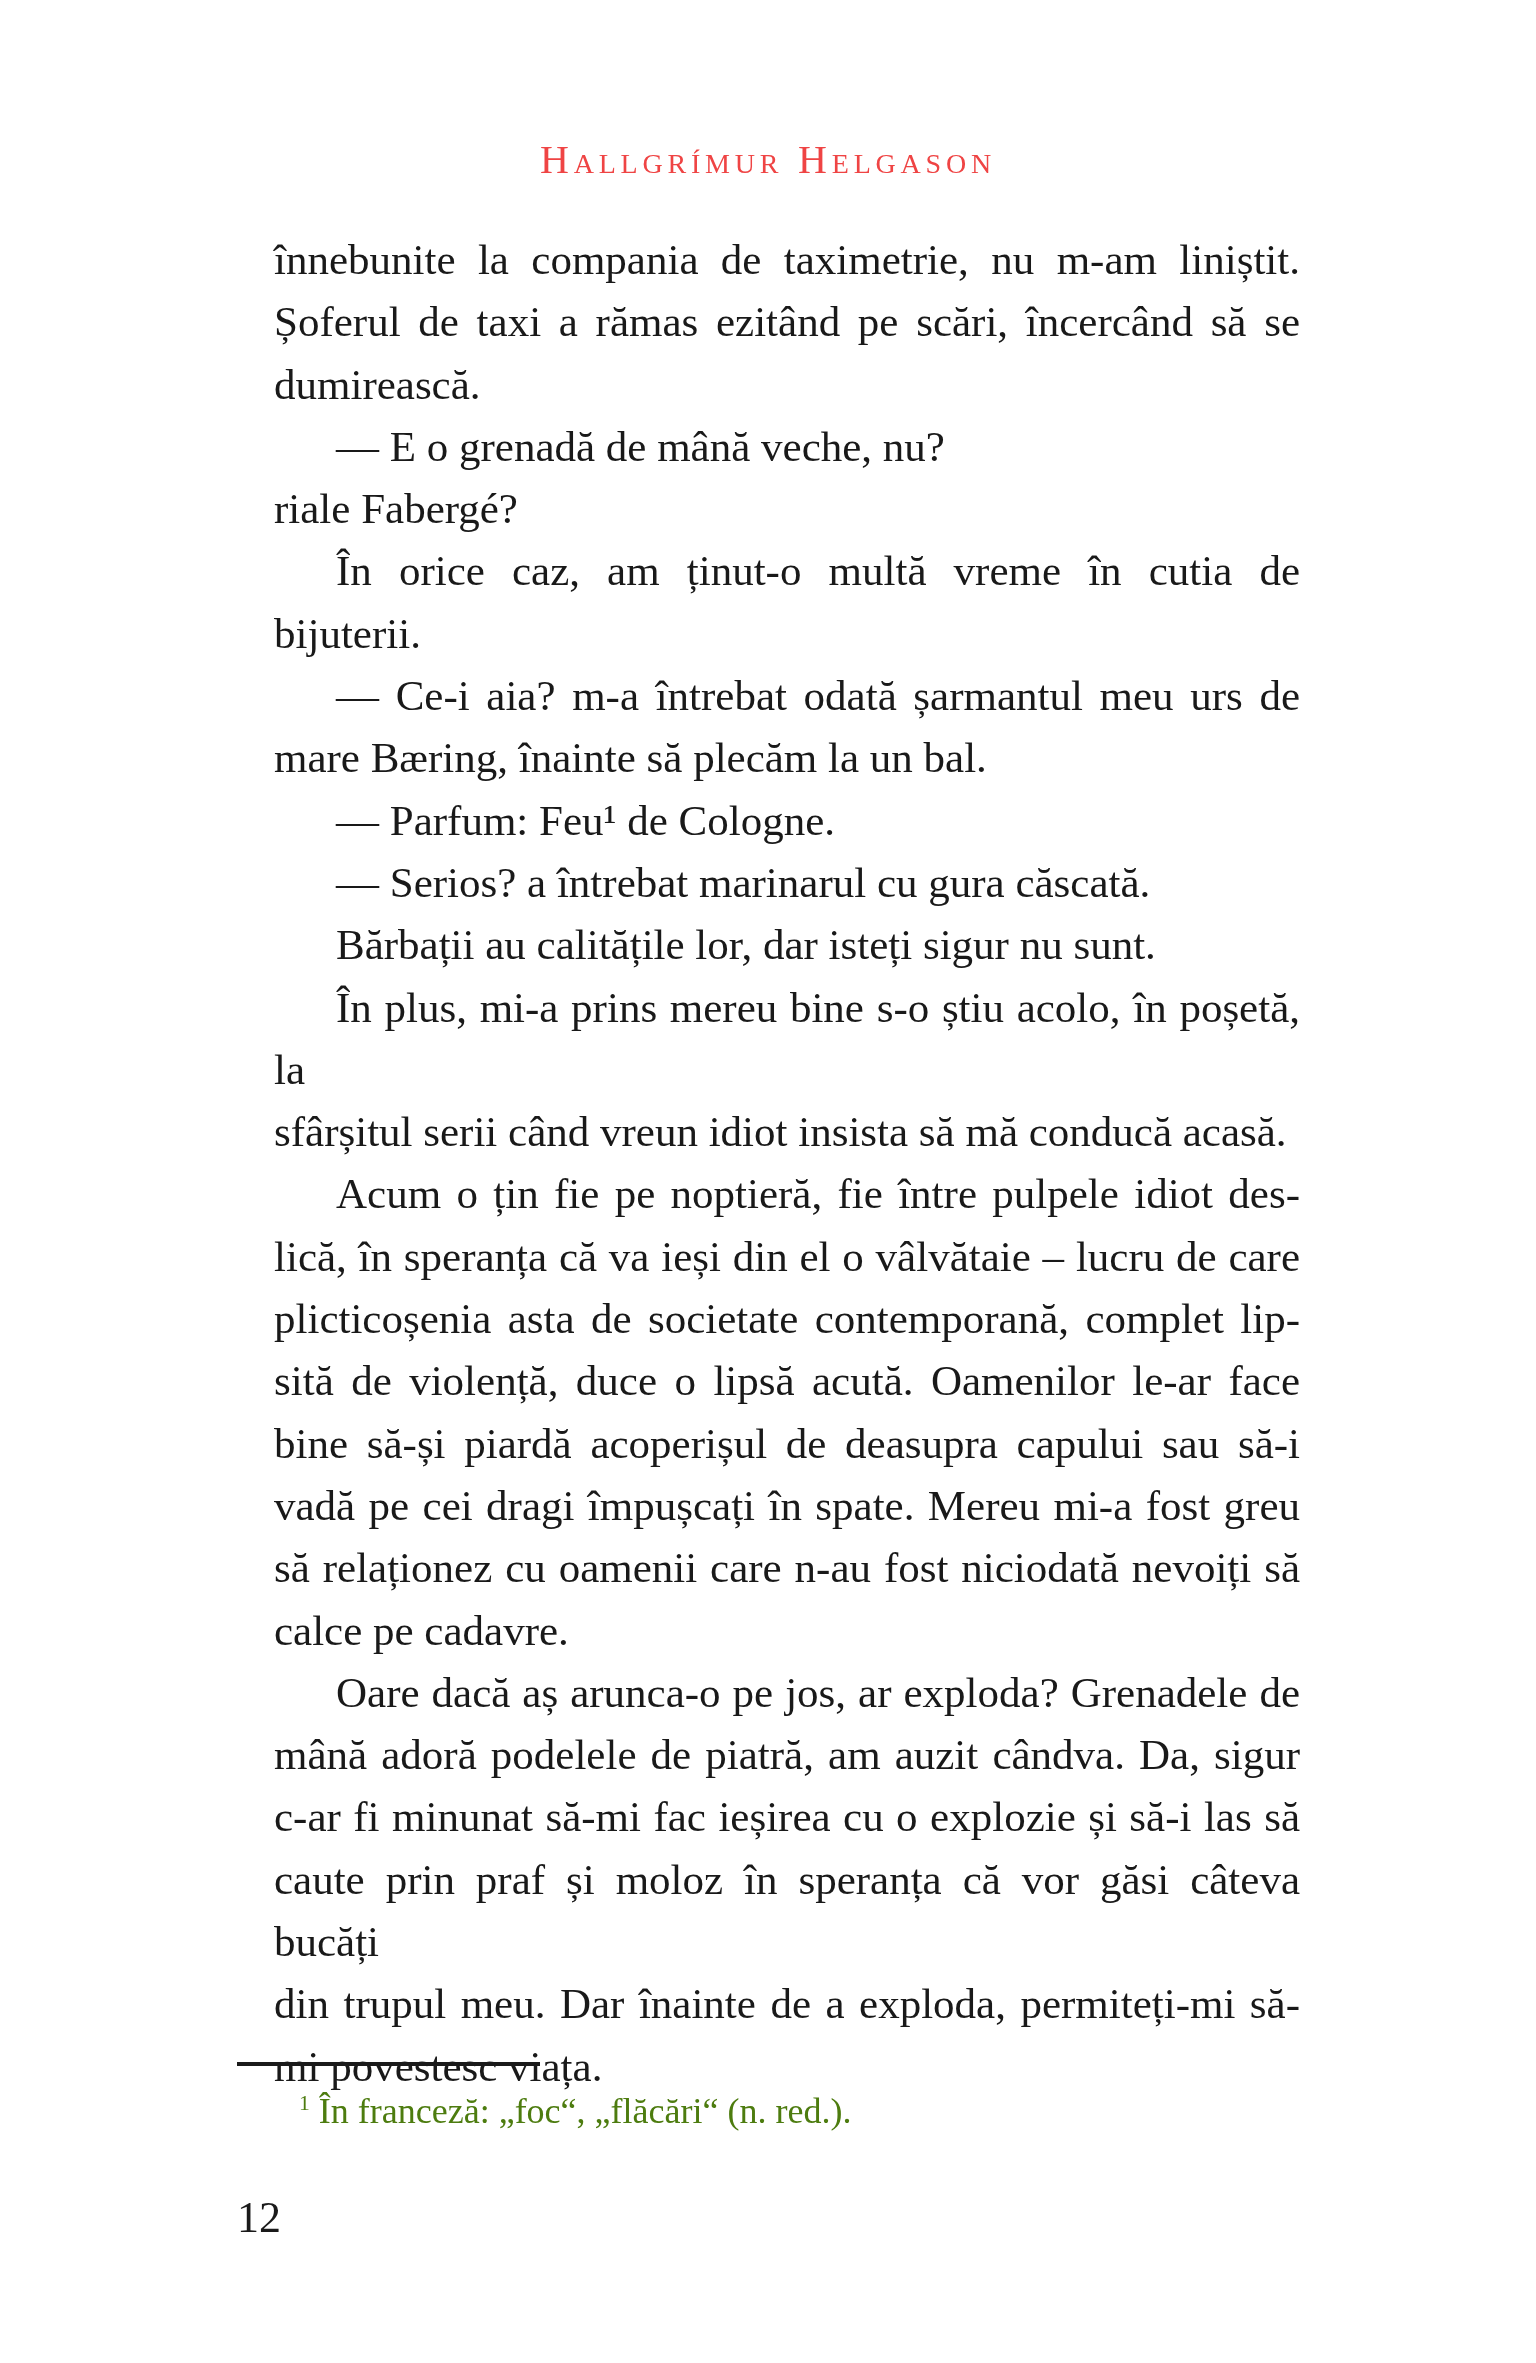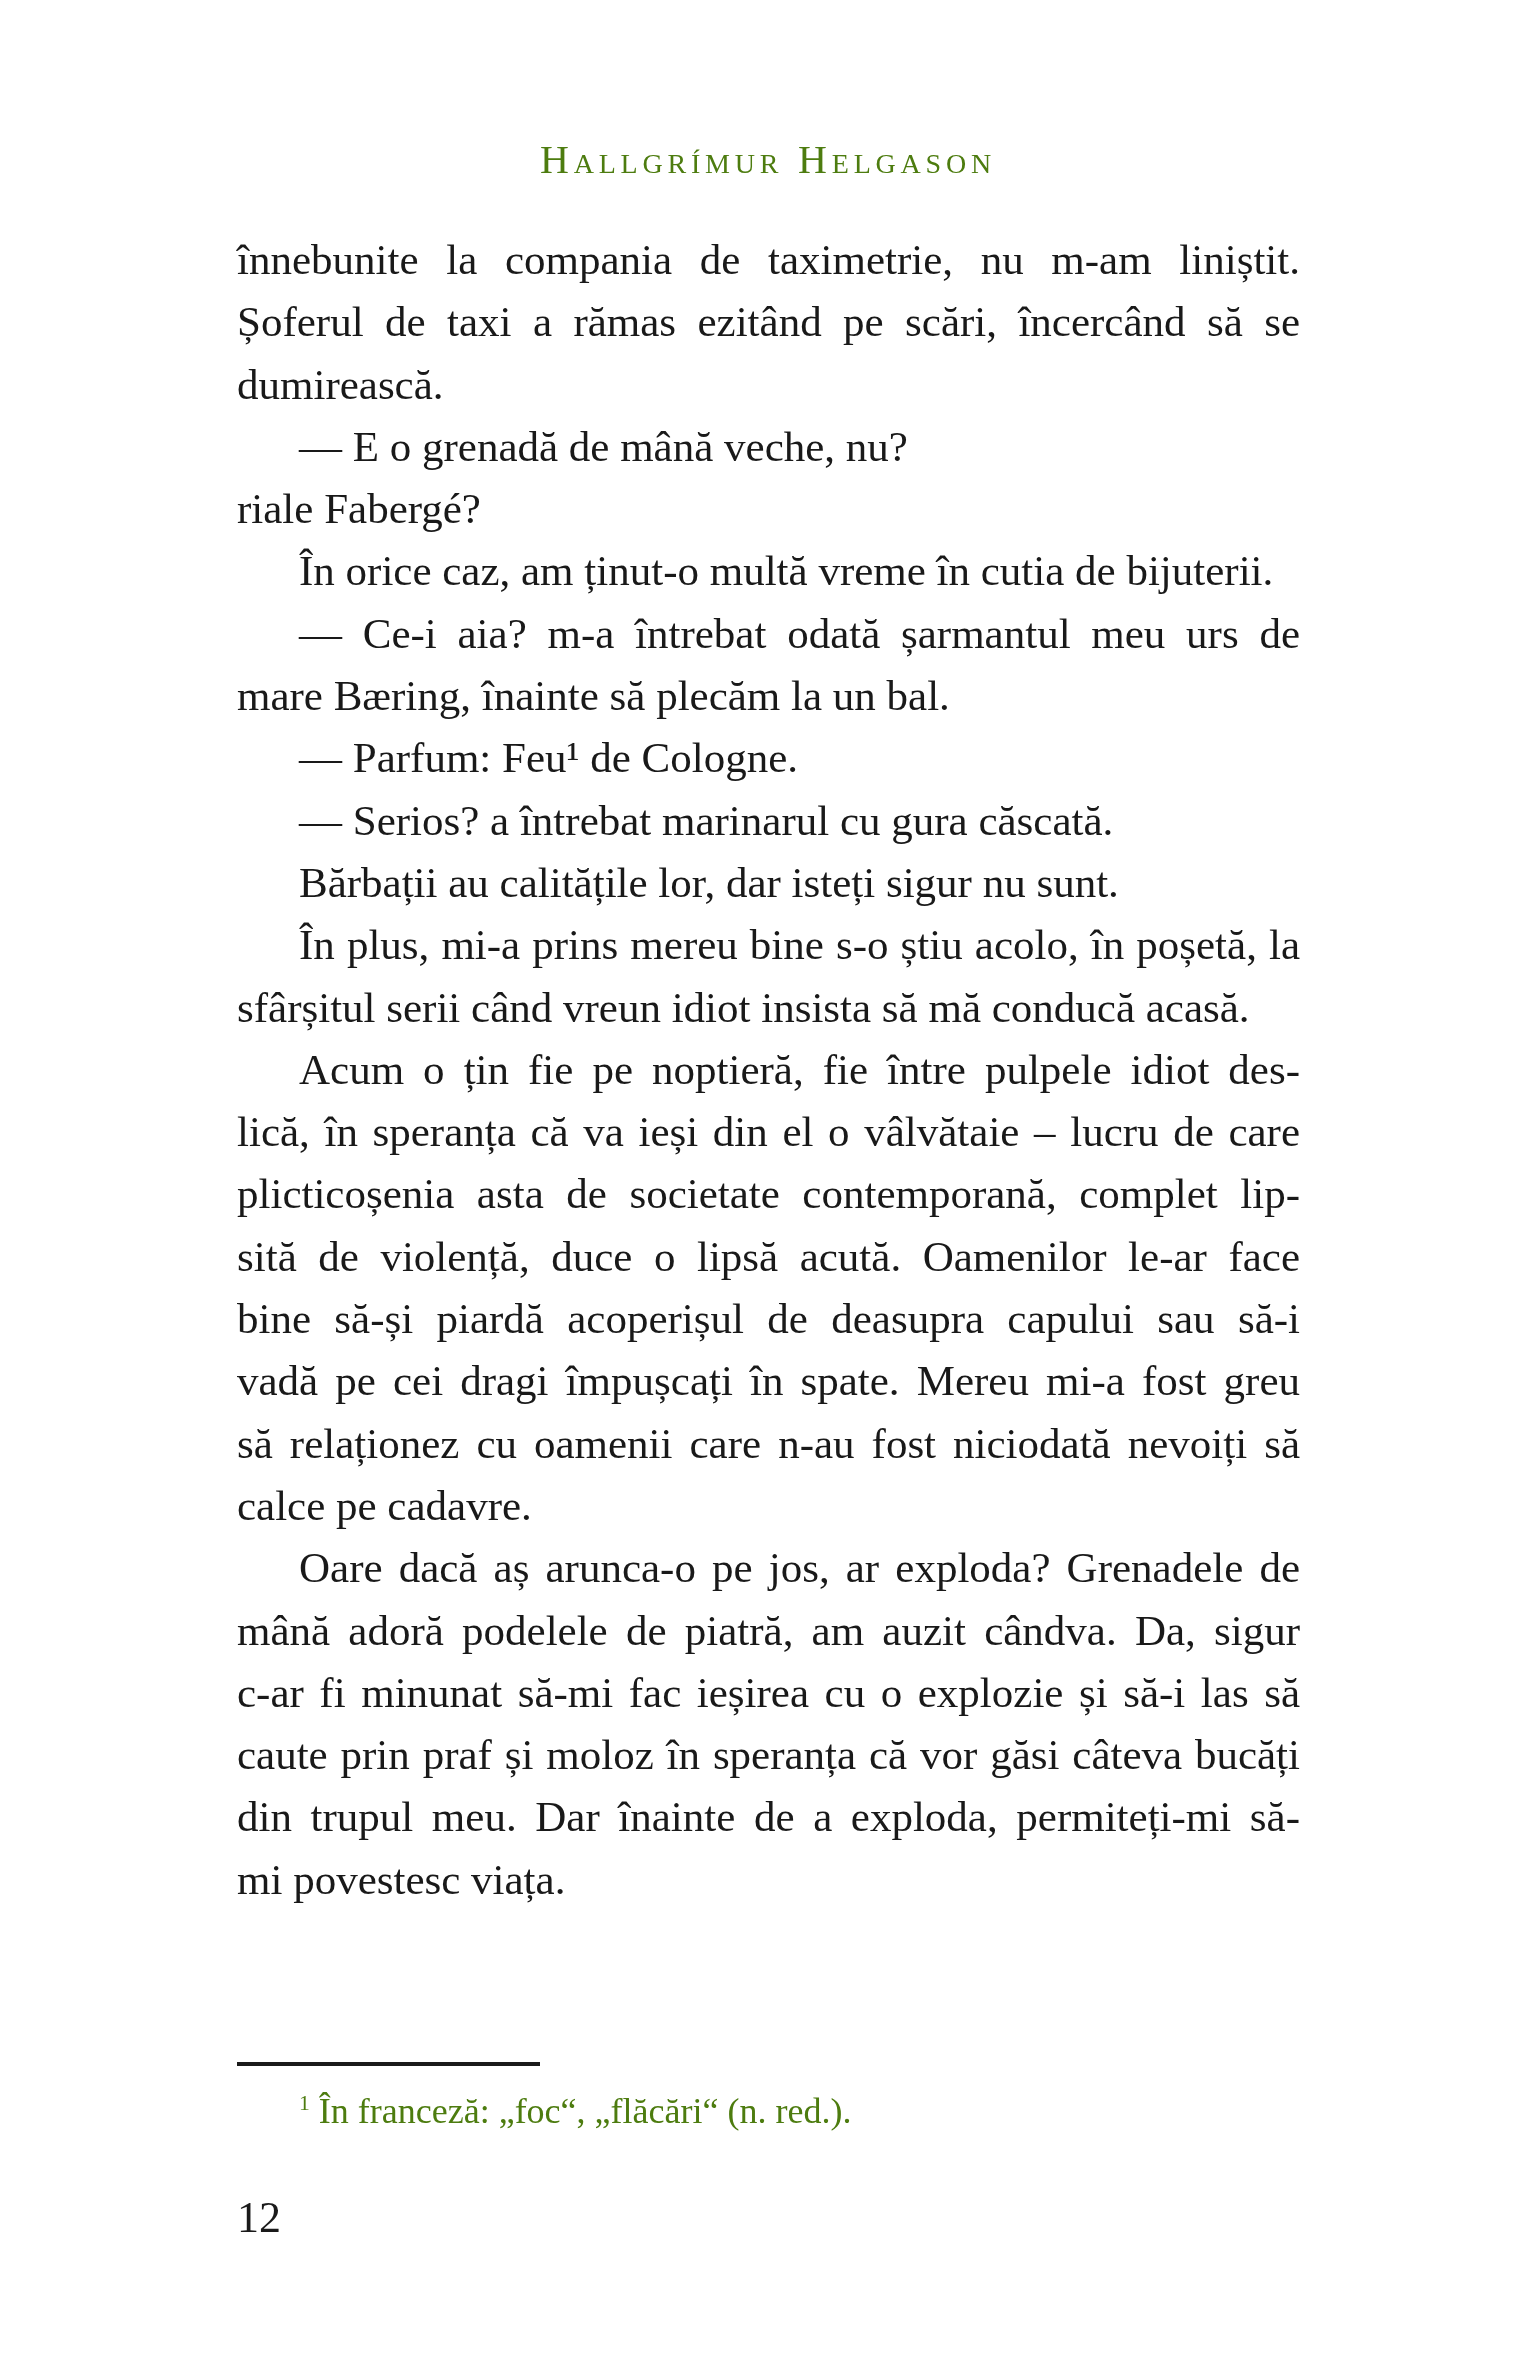--- a/index.html
+++ b/index.html
@@ -18,35 +18,36 @@
   }
   .running-header {
     position: absolute;
     top: 136px;
     left: 0;
     width: 100%;
     text-align: center;
     font-size: 40px;
     font-variant: small-caps;
     letter-spacing: 0.12em;
-    color: #4d7c0f;
+    color: #ef4444;
     white-space: nowrap;
   }
   .body-text {
     position: absolute;
     left: 237px;
     top: 229px;
     width: 1063px;
     font-size: 43px;
     line-height: 62.3px;
     color: #191919;
   }
   .body-text .line {
     text-align: justify;
     text-align-last: justify;
+    margin-left: 37px;
   }
   .body-text .line.indent {
     text-indent: 62px;
   }
   .body-text .line.pend {
     text-align-last: left;
   }
   .footnote-divider {
     position: absolute;
     left: 237px;

